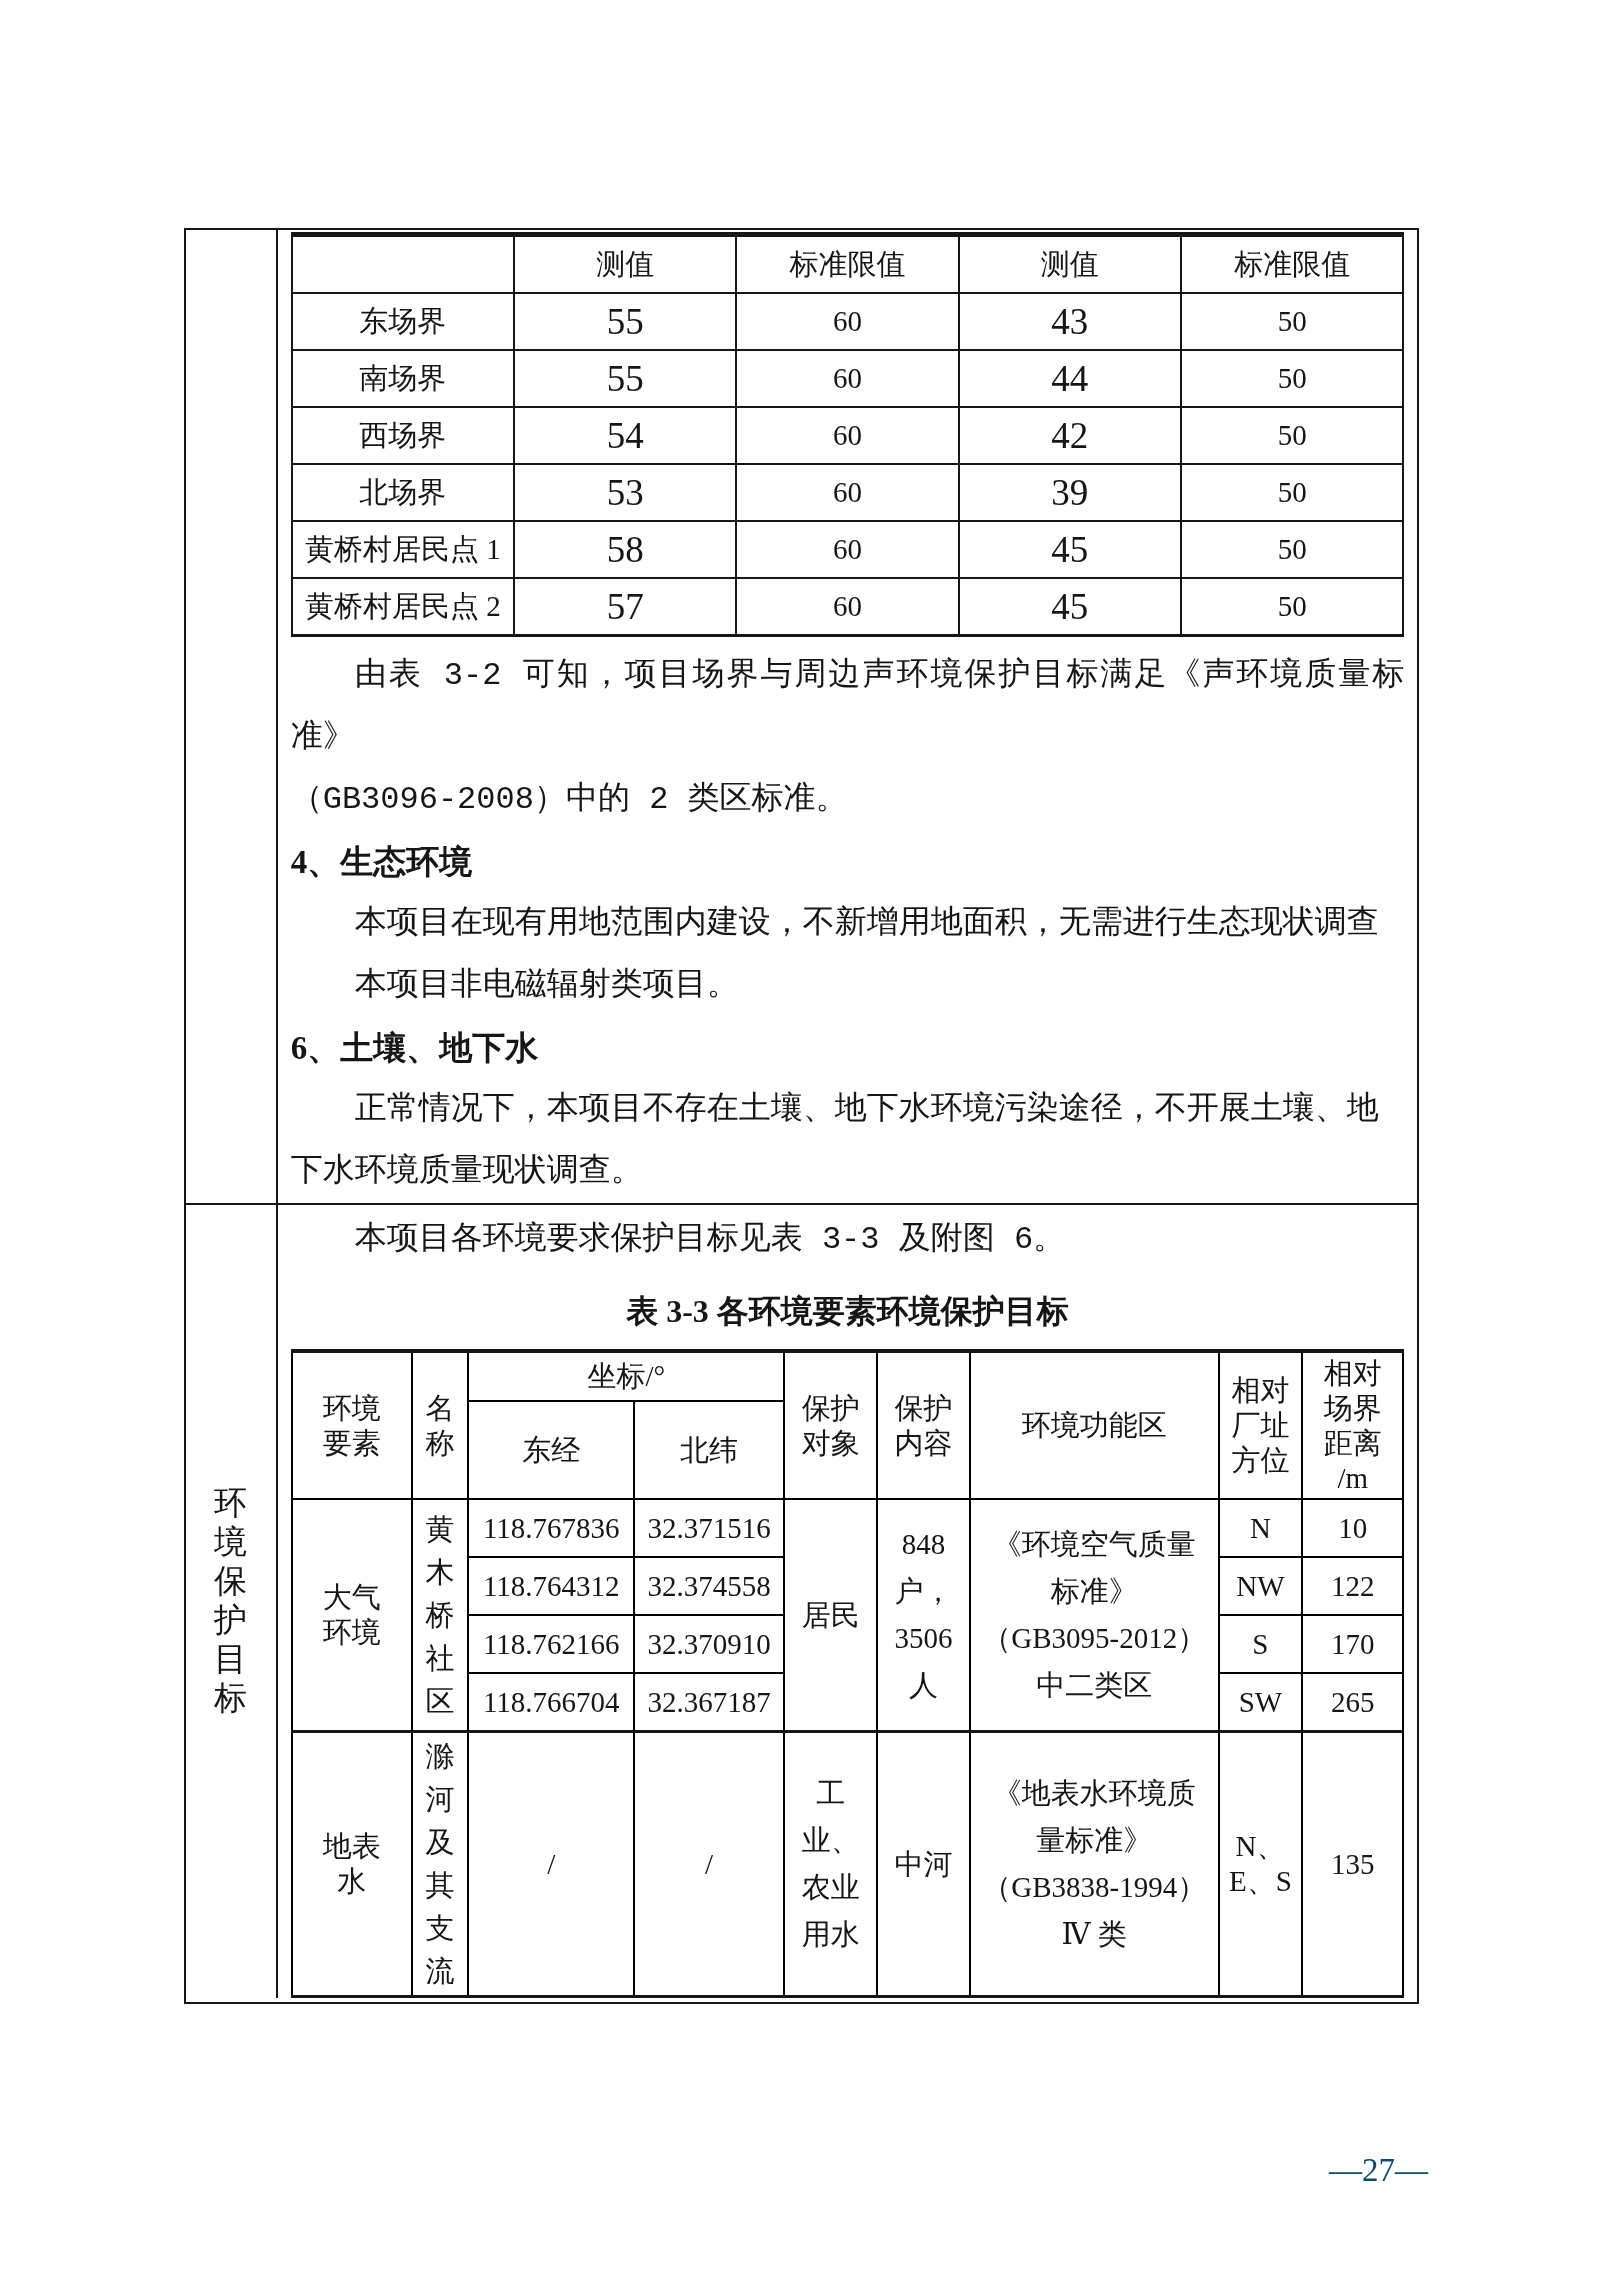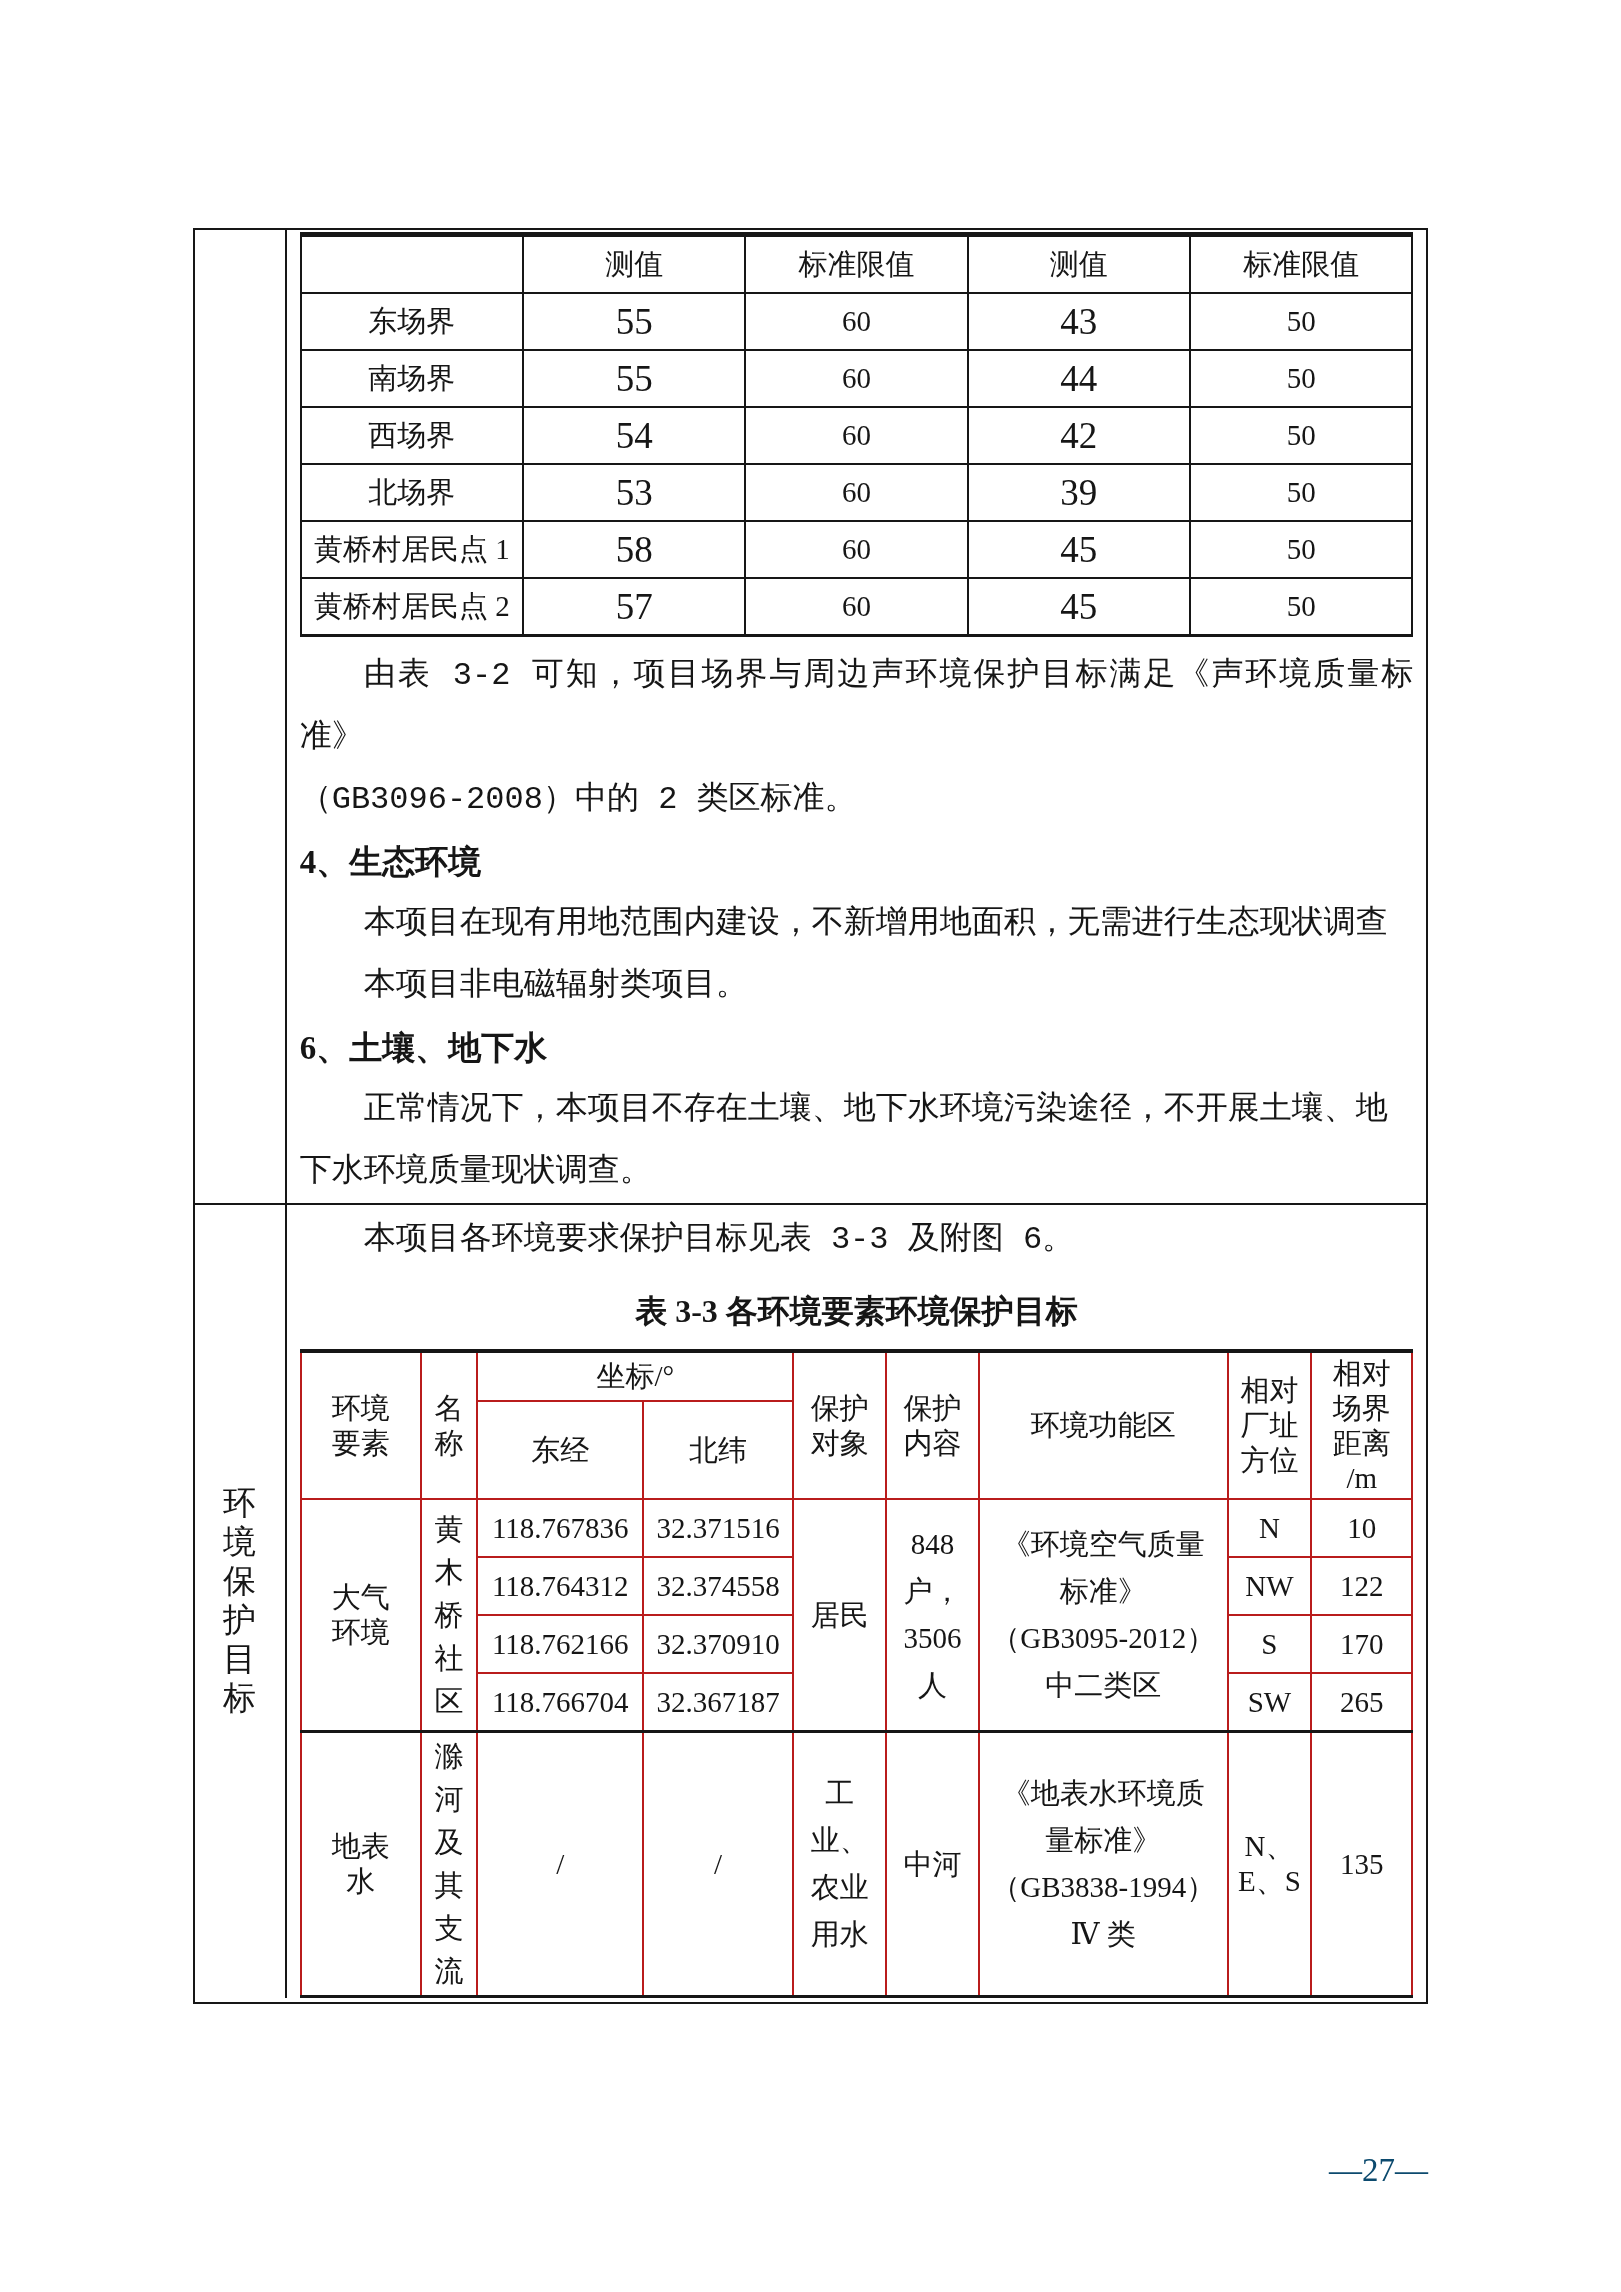--- a/index.html
+++ b/index.html
@@ -2,21 +2,21 @@
 <html><head>
 <meta charset="utf-8">
 <style>
   html,body{margin:0;padding:0;}
   body{
     width:1621px;height:2293px;background:#ffffff;position:relative;
     font-family:"Liberation Serif","DejaVu Serif",serif;color:#161616;
     -webkit-font-smoothing:antialiased;
   }
   .outer{
-    position:absolute;left:193px;top:228px;width:1235px;
+    position:absolute;left:184px;top:228px;width:1235px;
     border:2.9px solid #161616;box-sizing:border-box;background:#fff;
   }
   .orow{display:flex;box-sizing:border-box;}
   .orow2{border-top:2px solid #161616;}
   .side{
     flex:0 0 92px;border-right:2px solid #161616;box-sizing:border-box;
     display:flex;align-items:center;justify-content:center;text-align:center;
   }
   .content{flex:1;min-width:0;box-sizing:border-box;padding:0 12.7px;}
   .row1{min-height:972px;}
@@ -48,21 +48,21 @@
   
   .intro{margin-top:3.9px;}
   .caption{
     margin-top:13.7px;text-align:center;font-weight:bold;font-size:32px;line-height:55px;
   }
   table.t33{
     border-collapse:collapse;table-layout:fixed;width:100%;margin-top:9.8px;
     border:2.9px solid #161616;border-top:4.9px solid #161616;border-bottom:3.9px solid #161616;
   }
   .t33 th,.t33 td{
-    border:2px solid #b91c1c;text-align:center;vertical-align:middle;
+    border:2px solid #000000;text-align:center;vertical-align:middle;
     font-weight:normal;padding:2px 2px;font-size:29px;line-height:35px;
   }
   .t33 thead tr.h1 th{height:43px;}
   .t33 thead tr.h2 th{height:92px;}
   .t33 tbody tr.cr td{height:52px;}
   .t33 tbody tr.cr1 td{border-top:2.9px solid #161616;}
   .t33 tbody tr.water td{border-top:3.9px solid #161616;height:233px;}
   .t33 .zone{line-height:47px;}
   .t33 .stack{line-height:43px;}
   .t33 .num{font-size:29px;}

